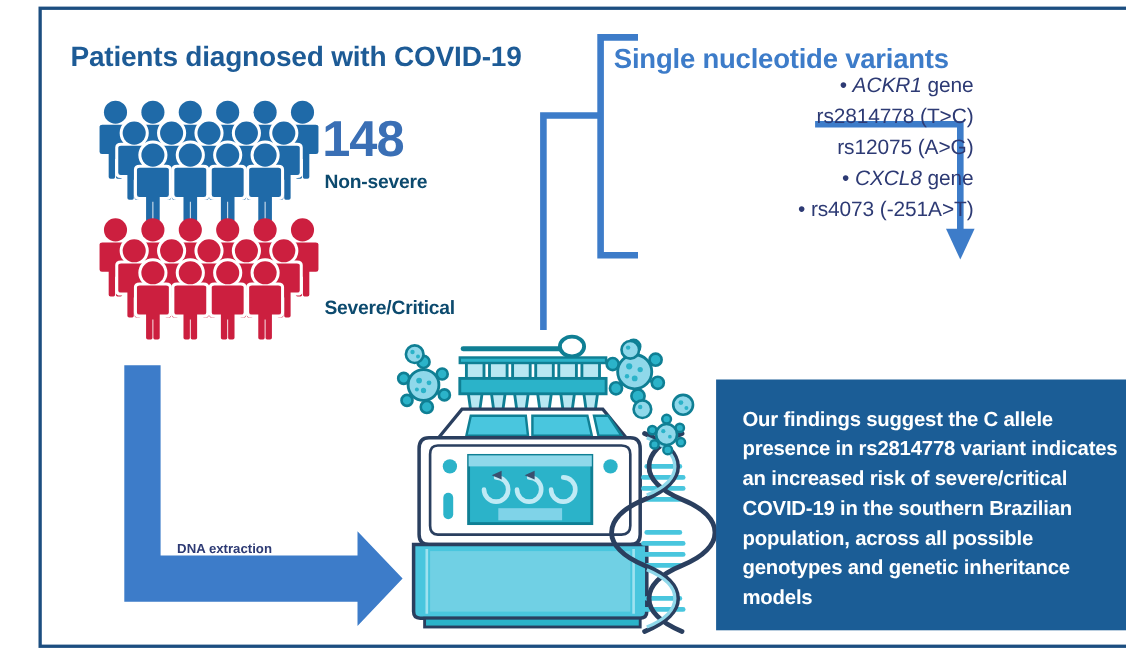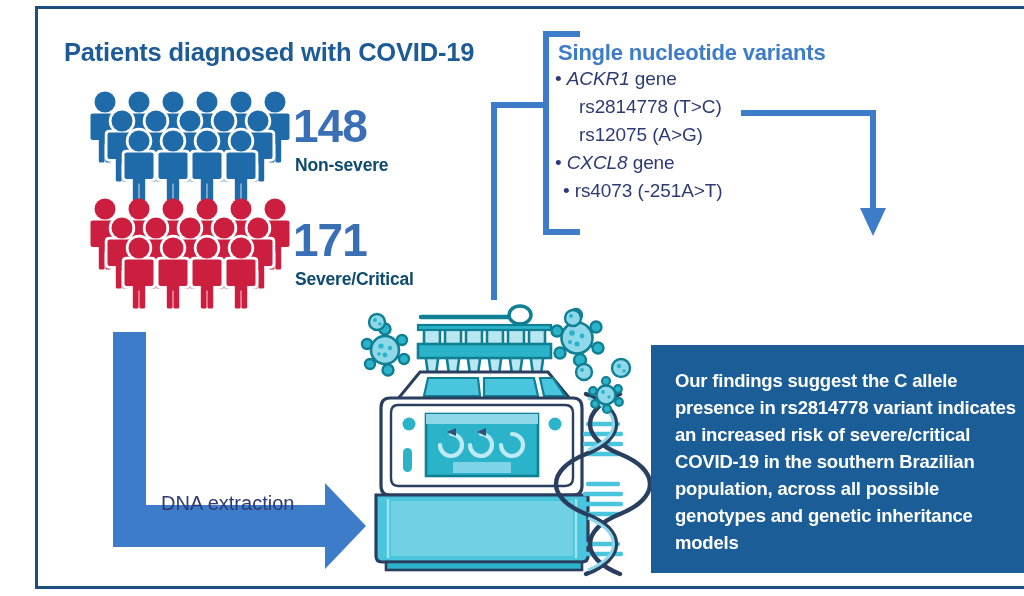--- a/index.html
+++ b/index.html
@@ -31,24 +31,24 @@
     font-size:46px;line-height:0.95;letter-spacing:-1px;text-align:right;
   }
   .count-label{
     position:absolute;font-weight:bold;color:#0c4a6e;
     font-size:17.5px;letter-spacing:-0.2px;white-space:nowrap;
   }
 
   
   .snv-heading{
     position:absolute;left:530px;top:40px;
-    font-size:22px;font-weight:bold;color:#3d7cc9;letter-spacing:-0.2px;
+    font-size:25px;font-weight:bold;color:#3d7cc9;letter-spacing:-0.2px;
     white-space:nowrap;
   }
-  .snv-list{position:absolute;left:527px;top:68px;width:330px;}
+  .snv-list{position:absolute;left:527px;top:68px;width:330px;text-align:right;}
   .snv-list .row{
     font-size:19px;color:#2d3a74;font-weight:500;
     margin-bottom:6px;white-space:nowrap;letter-spacing:-0.1px;
   }
   .snv-list .row.ind1{padding-left:24px;}
   .snv-list .row.ind2{padding-left:8px;}
   .snv-list .row i{font-style:italic;}
 
   
   .findings{position:absolute;left:636px;top:232px;width:370px;}
@@ -65,21 +65,21 @@
     background:#1b5d96;box-sizing:border-box;padding:22px 26px 0 24px;
   }
   .conclusion p{
     margin:0;color:#ffffff;font-weight:bold;font-size:18.5px;
     line-height:27px;letter-spacing:-0.2px;
   }
 
   
   .dna-label{
     position:absolute;left:133px;top:492px;
-    font-size:20px;font-weight:400;color:#2d3a74;white-space:nowrap;
+    font-size:12px;font-weight:700;color:#2d3a74;white-space:nowrap;
   }
 
   
   .layer{position:absolute;left:0;top:0;width:1024px;height:596px;}
 </style>
 </head>
 <body>
 
 <div id="abstract">
 
@@ -174,21 +174,20 @@
         <use href="#person" x="145" y="274"></use>
         <use href="#person" x="179" y="274"></use>
         <use href="#person" x="213" y="274"></use>
       </g>
     </g>
   </svg>
 
   <div class="count" style="left:265px;top:105px;">148</div>
   <div class="count-label" style="left:267px;top:155px;">Non-severe</div>
 
-  <div class="count" style="left:265px;top:219px;">171</div>
   <div class="count-label" style="left:267px;top:269px;">Severe/Critical</div>
 
   <svg class="layer" viewBox="0 0 1024 596" xmlns="http://www.w3.org/2000/svg">
 
     <g fill="none" stroke="#3d7cc9" stroke-width="6">
       <path d="M 552 34 L 518 34 L 518 232 L 552 232"></path>
       <path d="M 518 105 L 466 105 L 466 300"></path>
     </g>
 
     <g>

